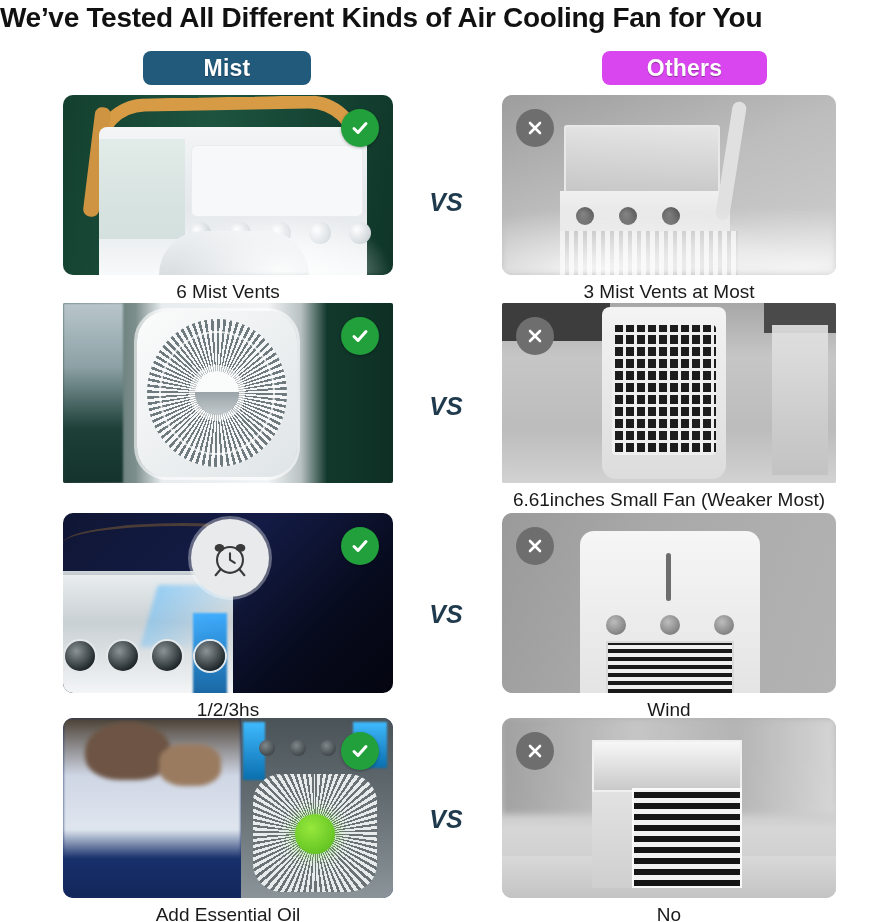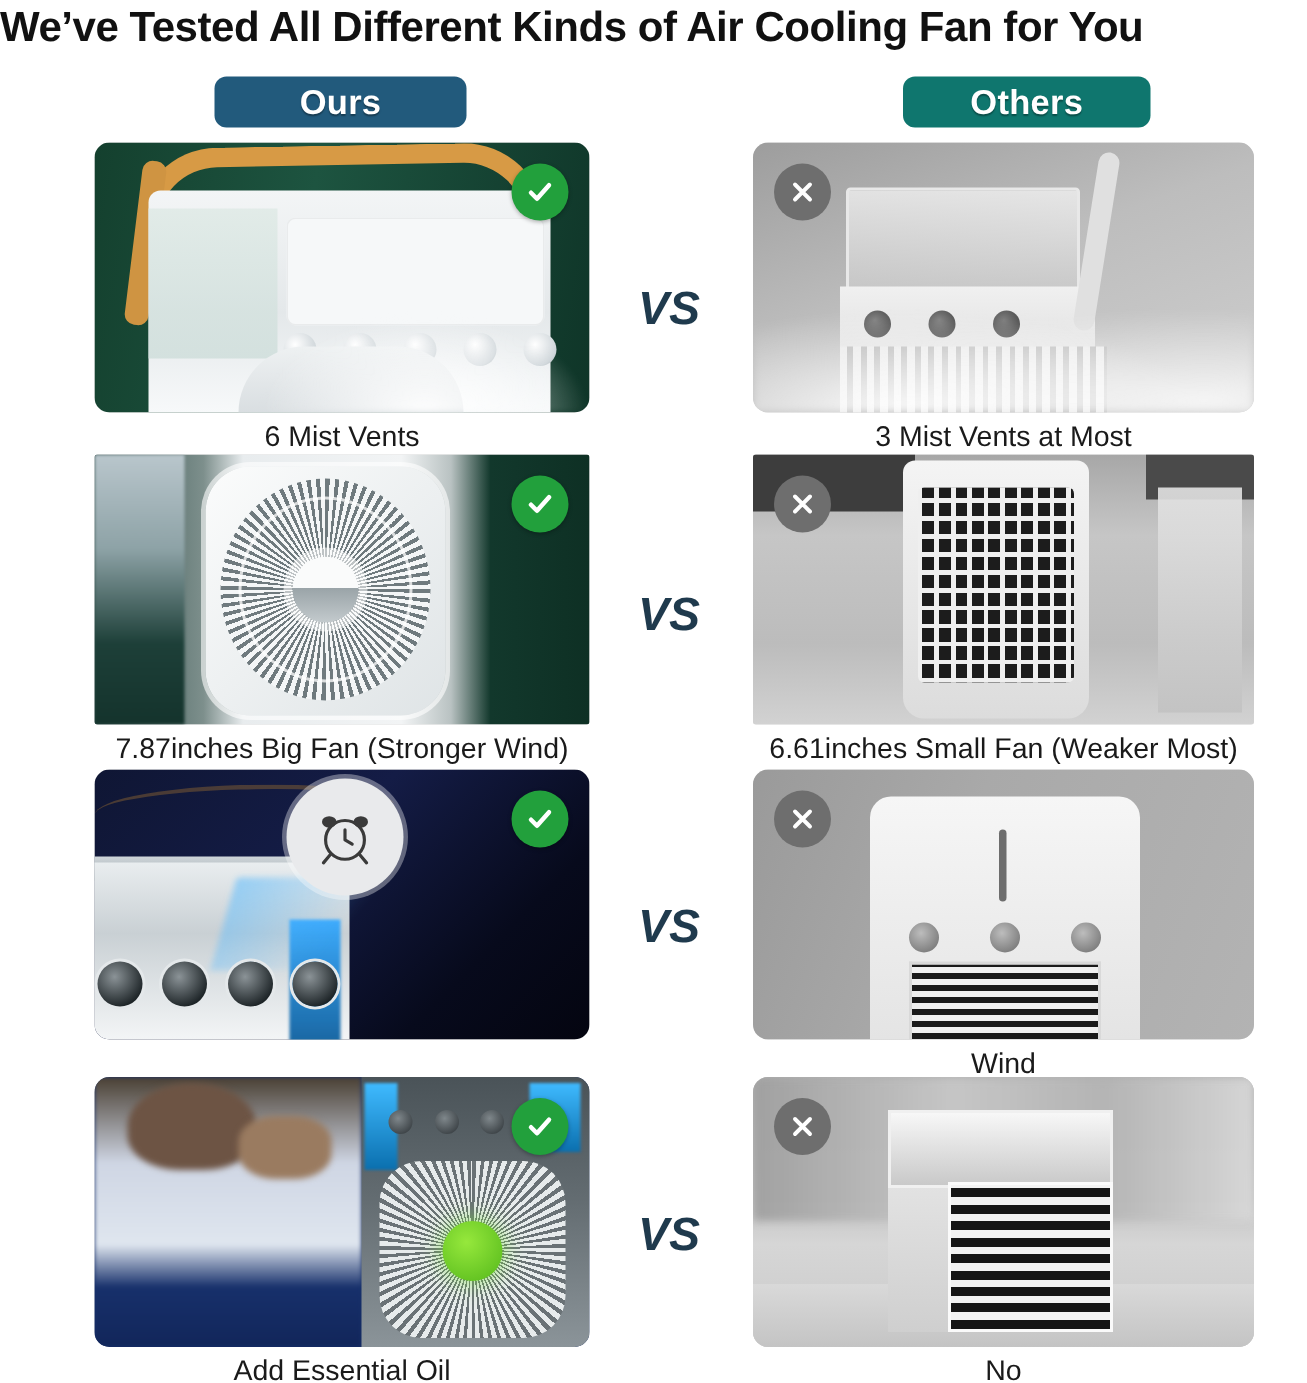--- a/index.html
+++ b/index.html
@@ -43,21 +43,21 @@
     display: flex;
     align-items: center;
     justify-content: center;
     color: #ffffff;
     font-size: 23px;
     font-weight: 700;
     letter-spacing: 0.2px;
     text-shadow: 0 1px 1px rgba(0,0,0,0.35);
   }
   .badge-ours   { left: 143px; width: 168px; background: #225a7c; }
-  .badge-others { left: 602px; width: 165px; background: #0f766e; }
+  .badge-others { left: 602px; width: 165px; background: #d946ef; }
 
   
   .row { position: absolute; left: 0; width: 871px; }
   .row-1 { top: 95px;  height: 210px; }
   .row-2 { top: 303px; height: 210px; }
   .row-3 { top: 513px; height: 205px; }
   .row-4 { top: 718px; height: 204px; }
 
   .cell { position: absolute; }
   .cell-left  { left: 63px;  width: 330px; }
@@ -81,21 +81,21 @@
     color: #1a1a1a;
     white-space: nowrap;
   }
 
   
   .vs {
     position: absolute;
     width: 70px;
     text-align: center;
     left: 411px;
-    font-size: 31px;
+    font-size: 25px;
     font-weight: 700;
     color: #1f3a4d;
     font-style: italic;
   }
   .vs-1 { top: 188px; }
   .vs-2 { top: 392px; }
   .vs-3 { top: 600px; }
   .vs-4 { top: 805px; }
 
   
@@ -403,21 +403,21 @@
   }
 </style>
 </head>
 <body>
 
 <div class="page">
 
   <div class="title">We’ve Tested All Different Kinds of Air Cooling Fan for You</div>
 
   <div class="badge badge-ours">
-    <span>Ours</span>
+    <span>Mist</span>
   </div>
   <div class="badge badge-others">
     <span>Others</span>
   </div>
 
   <div class="row row-1">
     <div class="cell cell-left">
       <div class="thumb">
         <div class="scene s1l">
           <div class="strap"></div>
@@ -478,21 +478,20 @@
           <div class="blades"></div>
           <div class="ring"></div>
           <div class="hub"></div>
         </div>
         <div class="mark mark-check">
           <svg width="20" height="20" viewBox="0 0 20 20" aria-hidden="true">
             <path d="M4 10.5 L8 14.5 L16 5.5" stroke="#ffffff" stroke-width="3" stroke-linecap="round" stroke-linejoin="round" fill="none"></path>
           </svg>
         </div>
       </div>
-      <div class="caption">7.87inches Big Fan (Stronger Wind)</div>
     </div>
 
     <div class="cell cell-right">
       <div class="thumb sharp">
         <div class="scene s2r">
           <div class="darkbar"></div>
           <div class="darkbar2"></div>
           <div class="side"></div>
           <div class="unit"></div>
           <div class="grid"></div>
@@ -532,20 +531,21 @@
               <path d="M14 36 L9 42 M34 36 L39 42" stroke="#3a3a3a" stroke-width="2.2" stroke-linecap="round" fill="none"></path>
             </svg>
           </div>
         </div>
         <div class="mark mark-check">
           <svg width="20" height="20" viewBox="0 0 20 20" aria-hidden="true">
             <path d="M4 10.5 L8 14.5 L16 5.5" stroke="#ffffff" stroke-width="3" stroke-linecap="round" stroke-linejoin="round" fill="none"></path>
           </svg>
         </div>
       </div>
+      <div class="caption">1/2/3hs</div>
     </div>
 
     <div class="cell cell-right">
       <div class="thumb">
         <div class="scene s3r">
           <div class="back"></div>
           <div class="slot"></div>
           <div class="screws">
             <i></i>
             <i></i>

